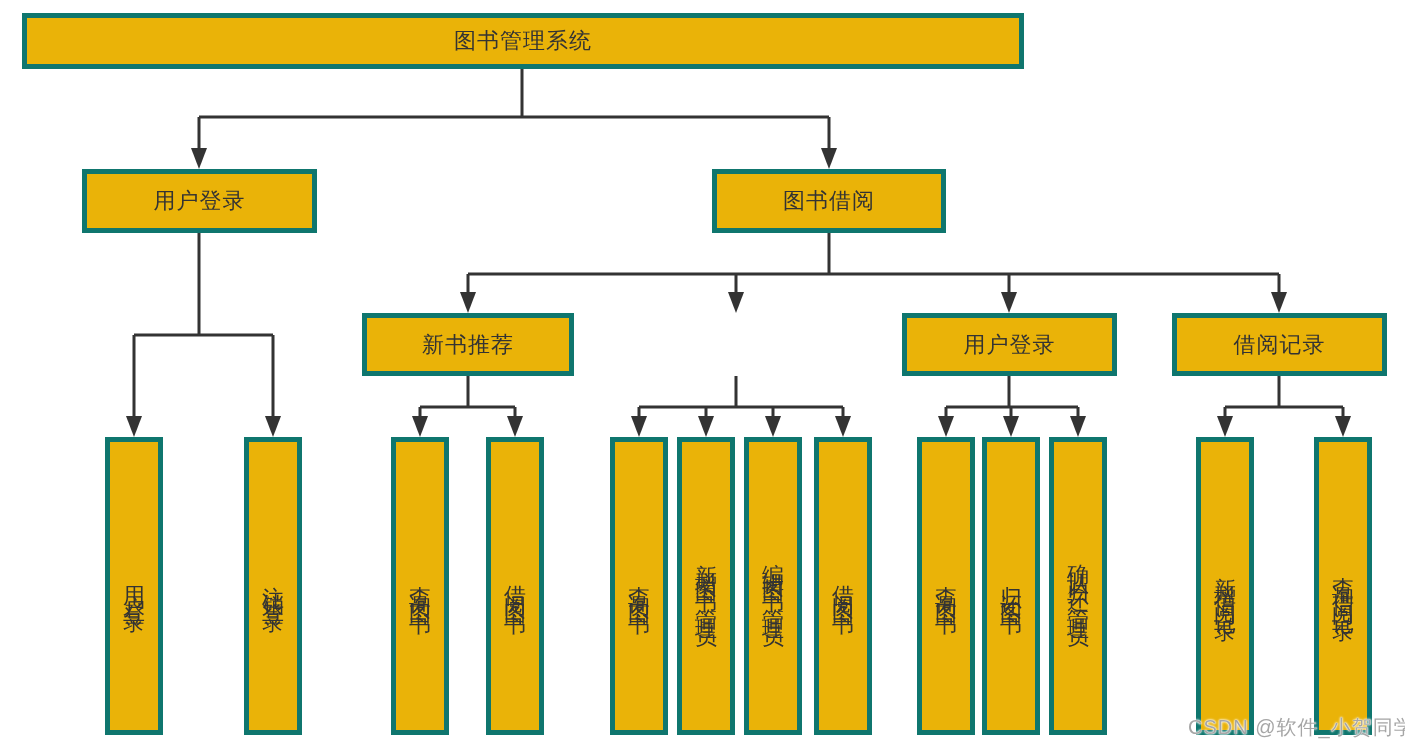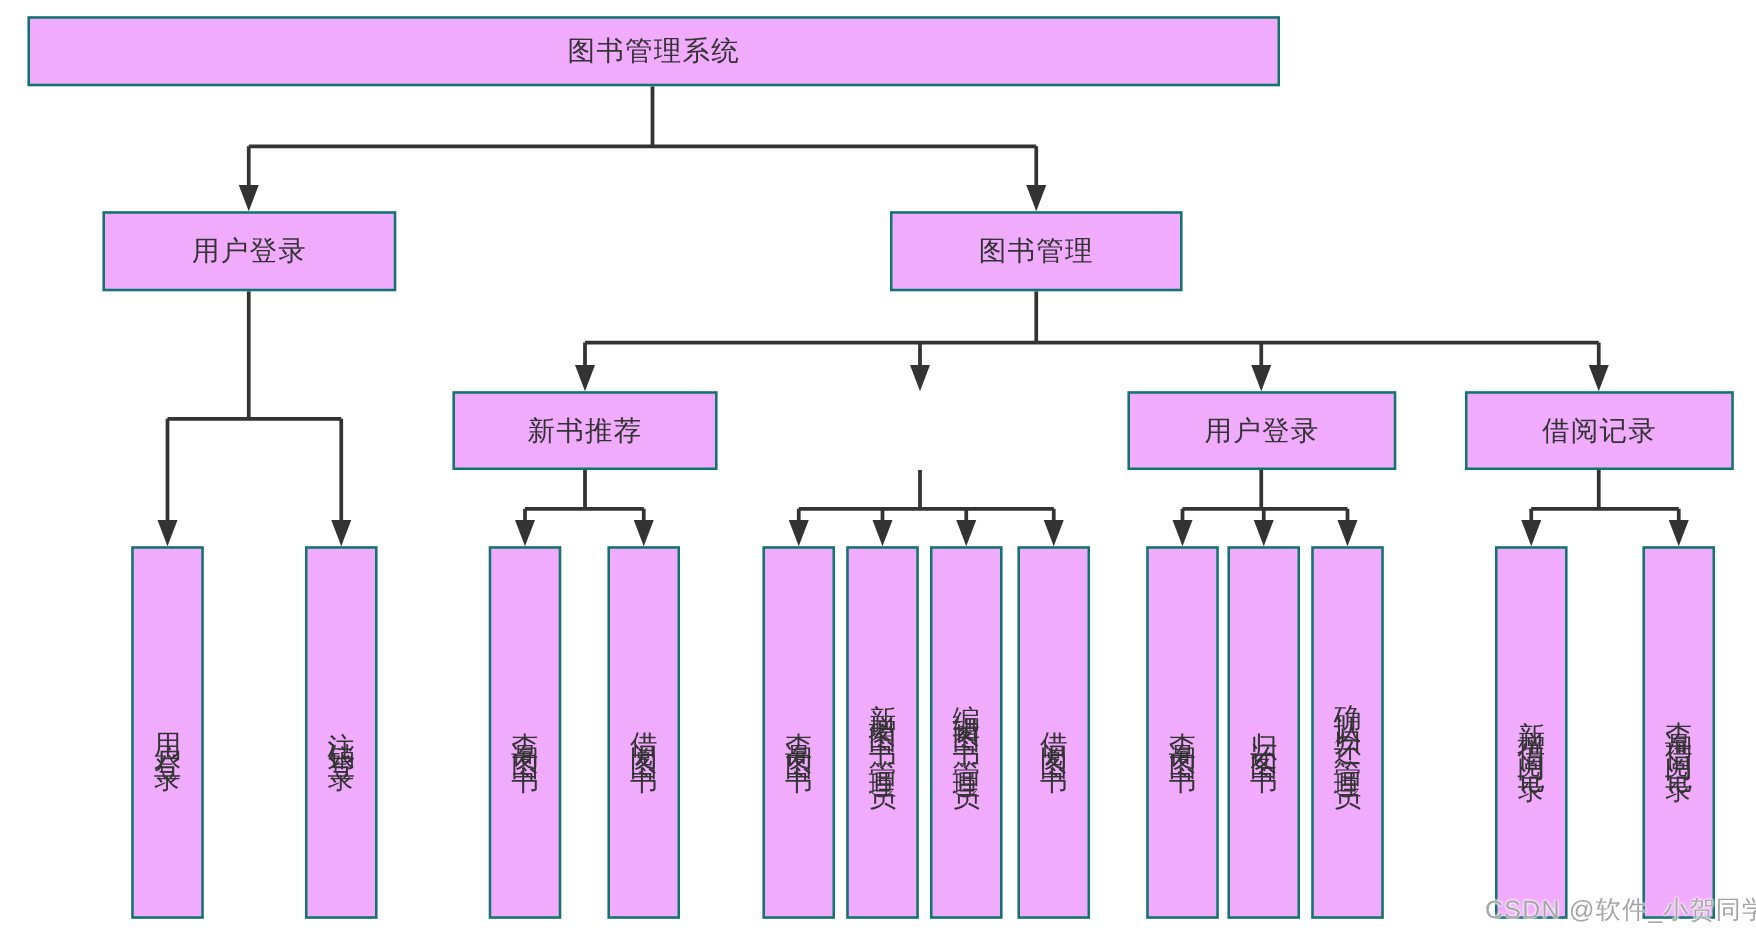--- a/index.html
+++ b/index.html
@@ -13,22 +13,22 @@
     color: #333333;
   }
   .connectors {
     position: absolute;
     left: 0; top: 0;
     width: 1405px; height: 747px;
     z-index: 1;
   }
   .box {
     position: absolute;
-    background: #f0abfc;
-    border: 2px solid #0f766e;
+    background: #eab308;
+    border: 5px solid #0f766e;
     box-sizing: border-box;
     display: flex;
     align-items: center;
     justify-content: center;
     z-index: 2;
   }
   .h-box {
     font-size: 22px;
     letter-spacing: 1px;
     white-space: nowrap;
@@ -111,21 +111,21 @@
       <polygon points="1003,416 1019,416 1011,437"></polygon>
       <polygon points="1070,416 1086,416 1078,437"></polygon>
       <polygon points="1217,416 1233,416 1225,437"></polygon>
       <polygon points="1335,416 1351,416 1343,437"></polygon>
     </g>
   </svg>
 
   <div class="box h-box" style="left:22px; top:13px; width:1002px; height:56px;">图书管理系统</div>
 
   <div class="box h-box" style="left:82px; top:169px; width:235px; height:64px;">用户登录</div>
-  <div class="box h-box" style="left:712px; top:169px; width:234px; height:64px;">图书管理</div>
+  <div class="box h-box" style="left:712px; top:169px; width:234px; height:64px;">图书借阅</div>
 
   <div class="box h-box" style="left:362px; top:313px; width:212px; height:63px;">新书推荐</div>
   <div class="box h-box" style="left:902px; top:313px; width:215px; height:63px;">用户登录</div>
   <div class="box h-box" style="left:1172px; top:313px; width:215px; height:63px;">借阅记录</div>
 
   <div class="box v-box" style="left:105px; top:437px; width:58px; height:298px;">
     <span class="v-text">用户登录</span>
   </div>
   <div class="box v-box" style="left:244px; top:437px; width:58px; height:298px;">
     <span class="v-text">注销登录</span>

